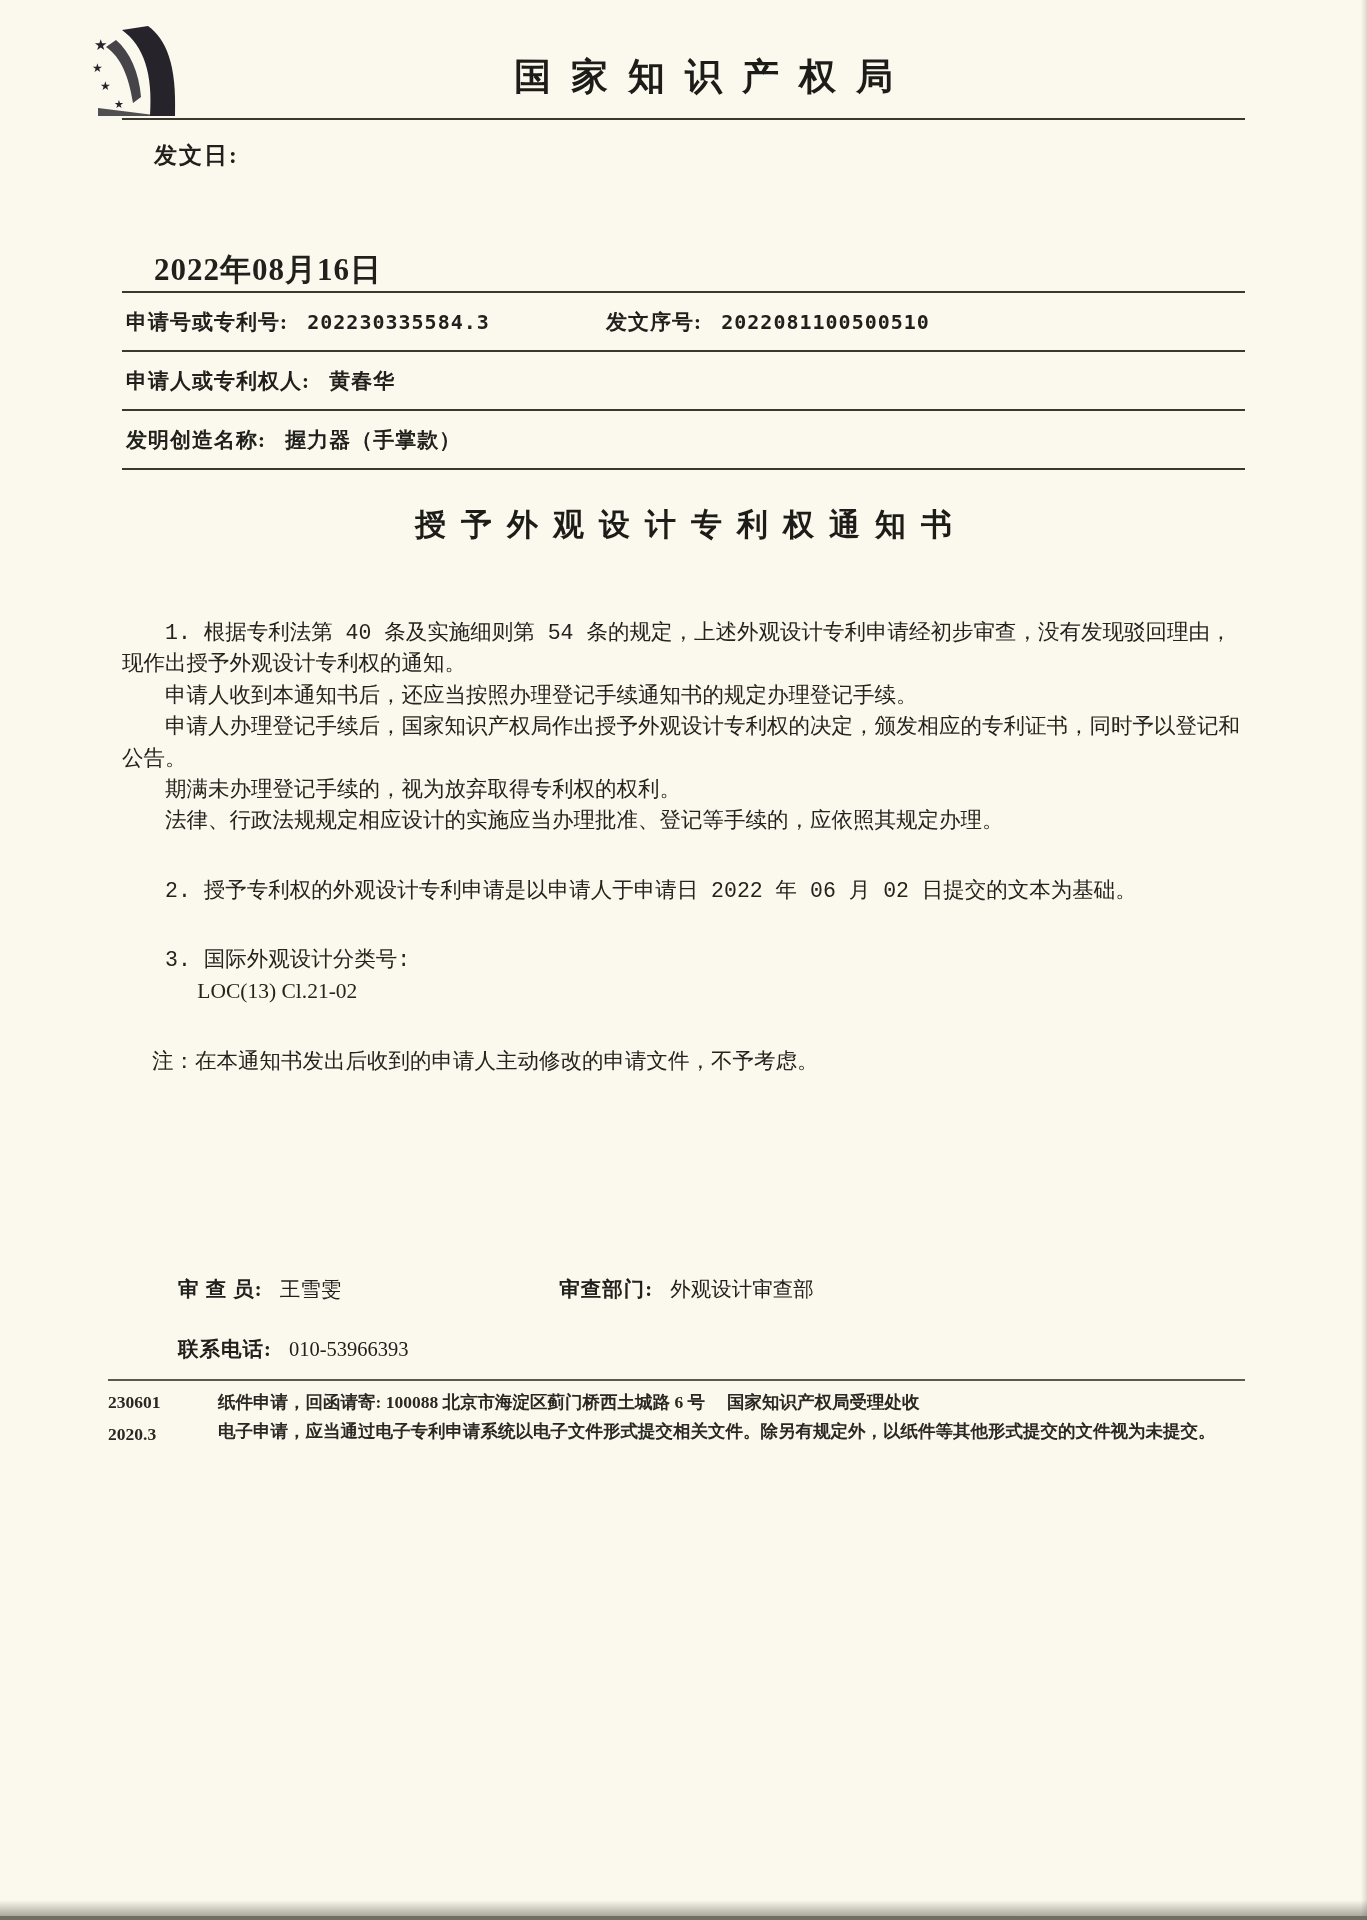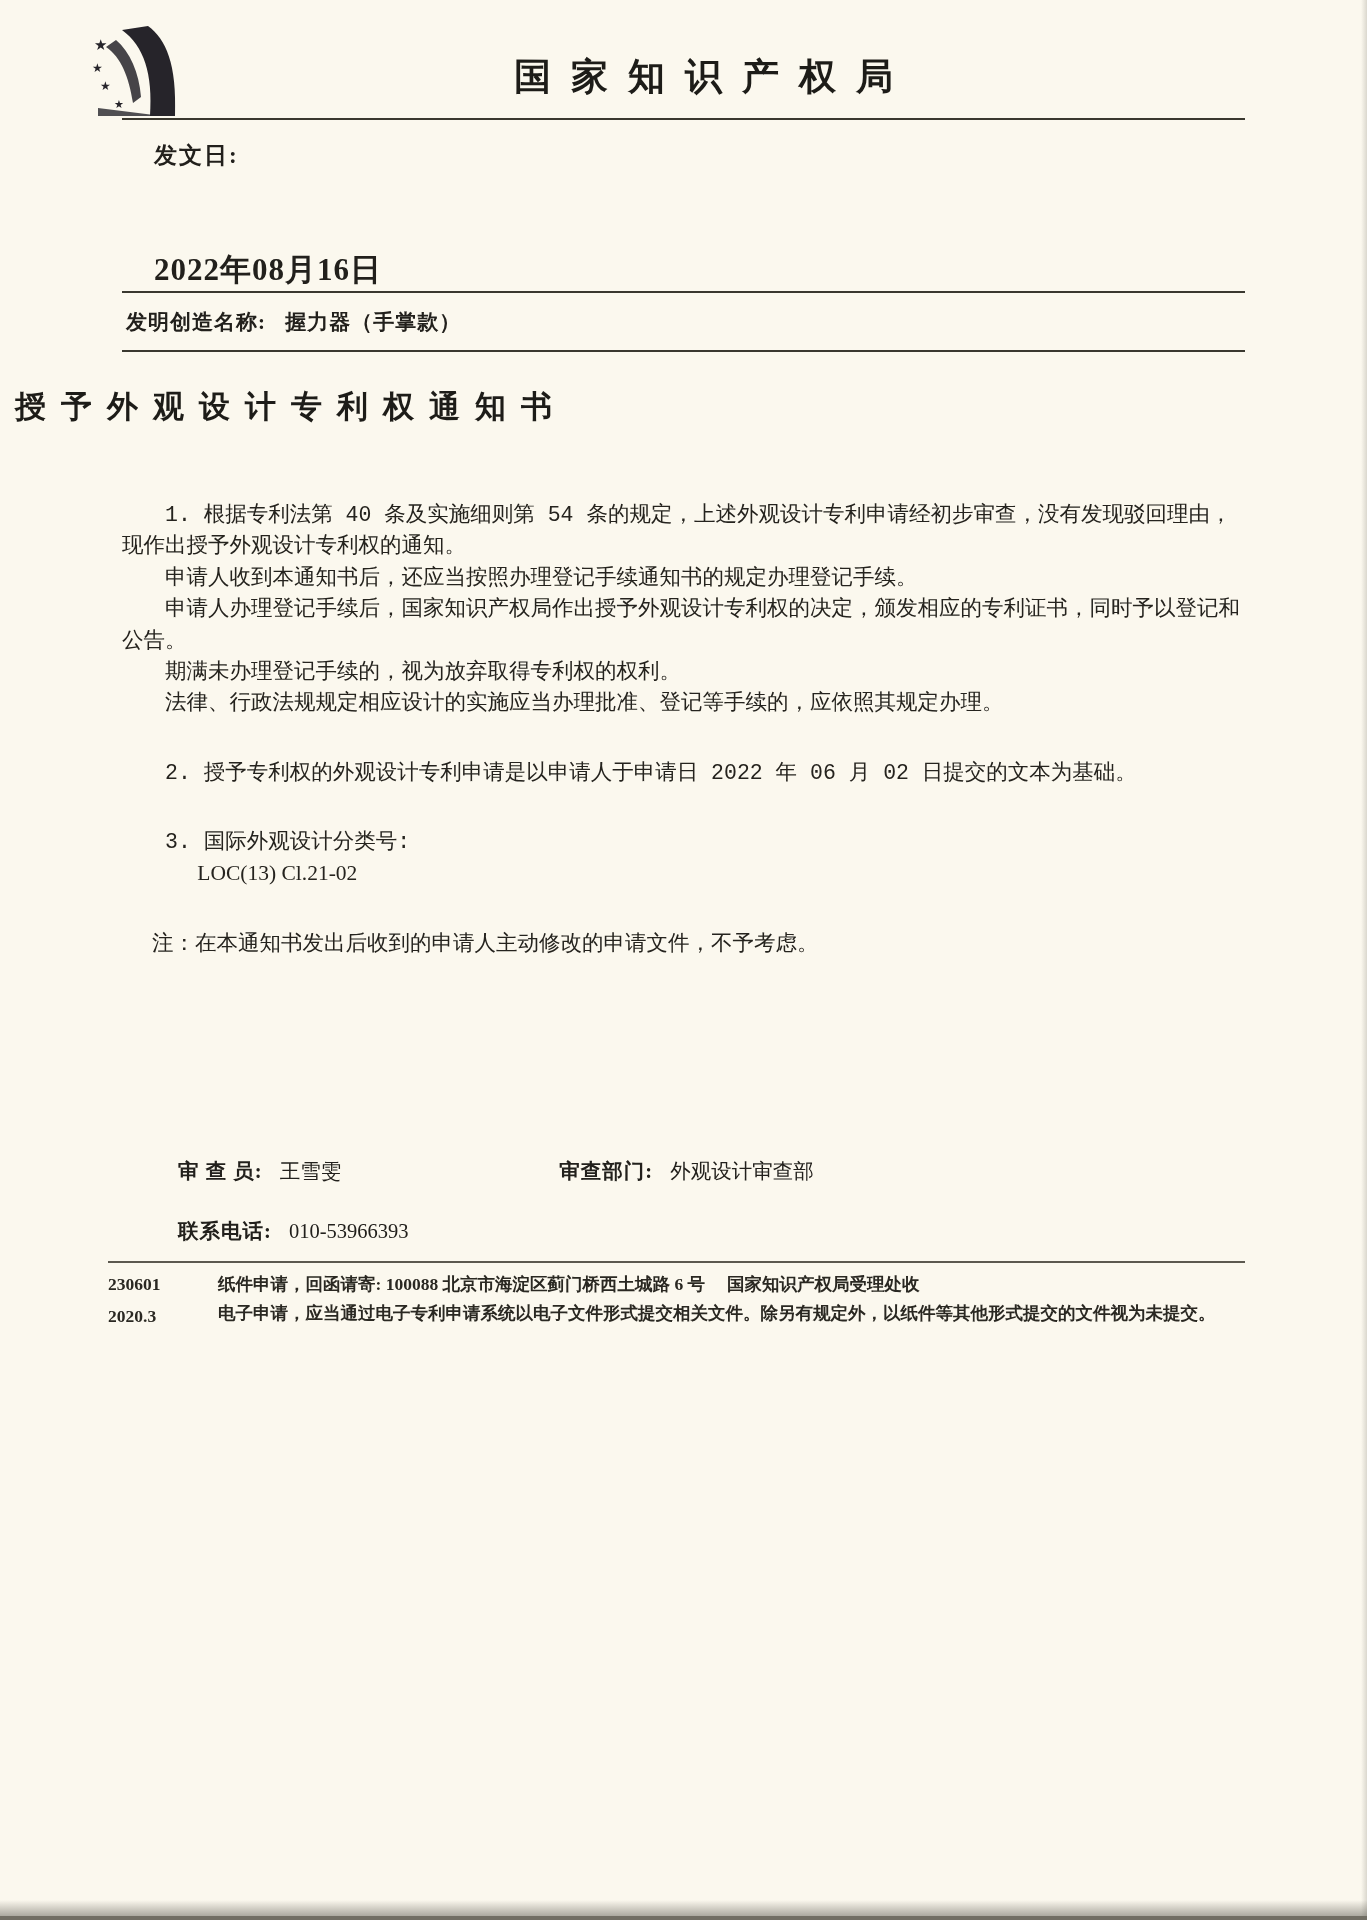--- a/index.html
+++ b/index.html
@@ -73,20 +73,21 @@
     font-size:21px;
     display:flex; align-items:baseline;
   }
   .field-row .cell-1 { width:480px; }
   .f-label { font-weight:bold; letter-spacing:1px; }
   .f-value { font-weight:bold; margin-left:14px; letter-spacing:1px; }
   .f-value.num { font-family:"DejaVu Sans Mono",monospace; font-size:20px; }
   
   .notice-title {
     margin:34px 0 0 0;
+    text-align:center;
     font-size:31px; font-weight:bold;
     letter-spacing:15px; text-indent:15px;
     color:#1d1c18;
   }
   
   .body-text {
     margin:72px 122px 0 122px;
     font-size:21.5px; line-height:1.46;
     color:#25231e;
   }
@@ -151,21 +152,37 @@
     <h1 class="office-name">国家知识产权局</h1>
   </div>
 
   <div class="info-table">
     <div class="info-right">
       <div class="date-label">发文日:</div>
       <div class="date-value">2022年08月16日</div>
     </div>
   </div>
 
-
+  <div class="field-row">
+    <div class="cell-1">
+      <span class="f-label">申请号或专利号:</span>
+      <span class="f-value num">202230335584.3</span>
+    </div>
+    <div class="cell-2">
+      <span class="f-label">发文序号:</span>
+      <span class="f-value num">2022081100500510</span>
+    </div>
+  </div>
+
+  <div class="field-row">
+    <div>
+      <span class="f-label">申请人或专利权人:</span>
+      <span class="f-value">黄春华</span>
+    </div>
+  </div>
 
   <div class="field-row">
     <div>
       <span class="f-label">发明创造名称:</span>
       <span class="f-value">握力器（手掌款）</span>
     </div>
   </div>
 
   <h2 class="notice-title">授予外观设计专利权通知书</h2>
 

